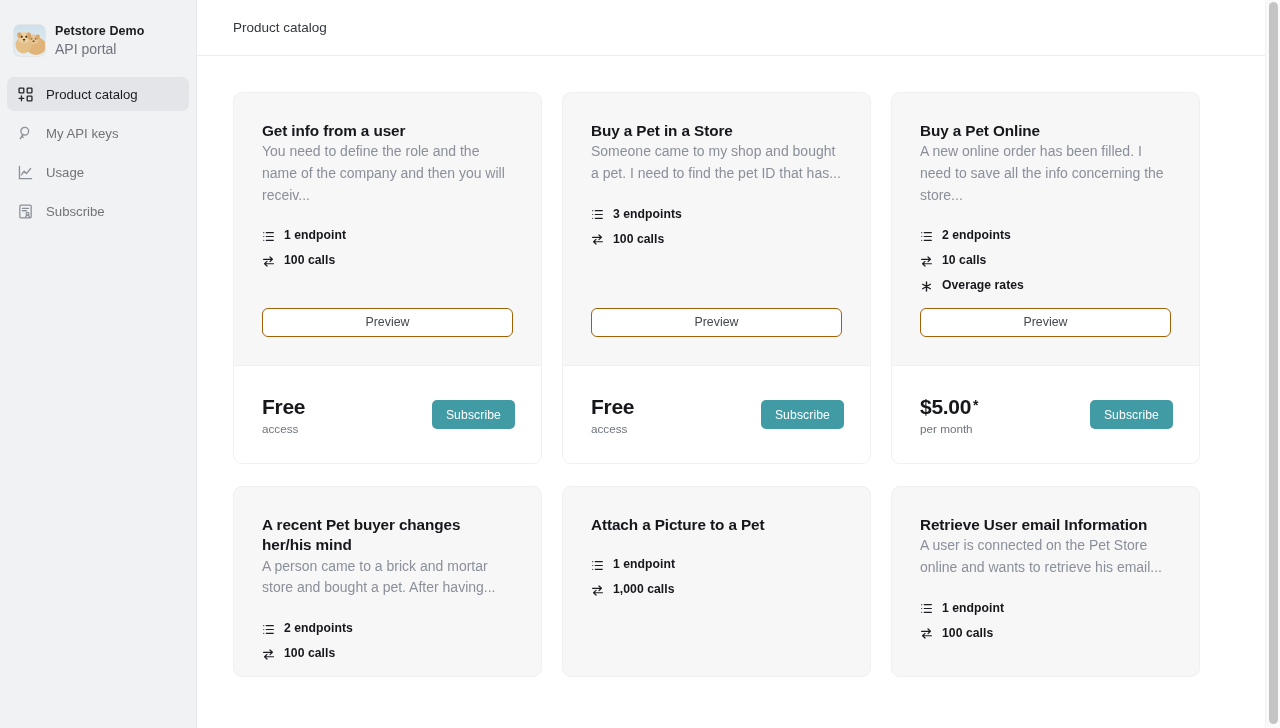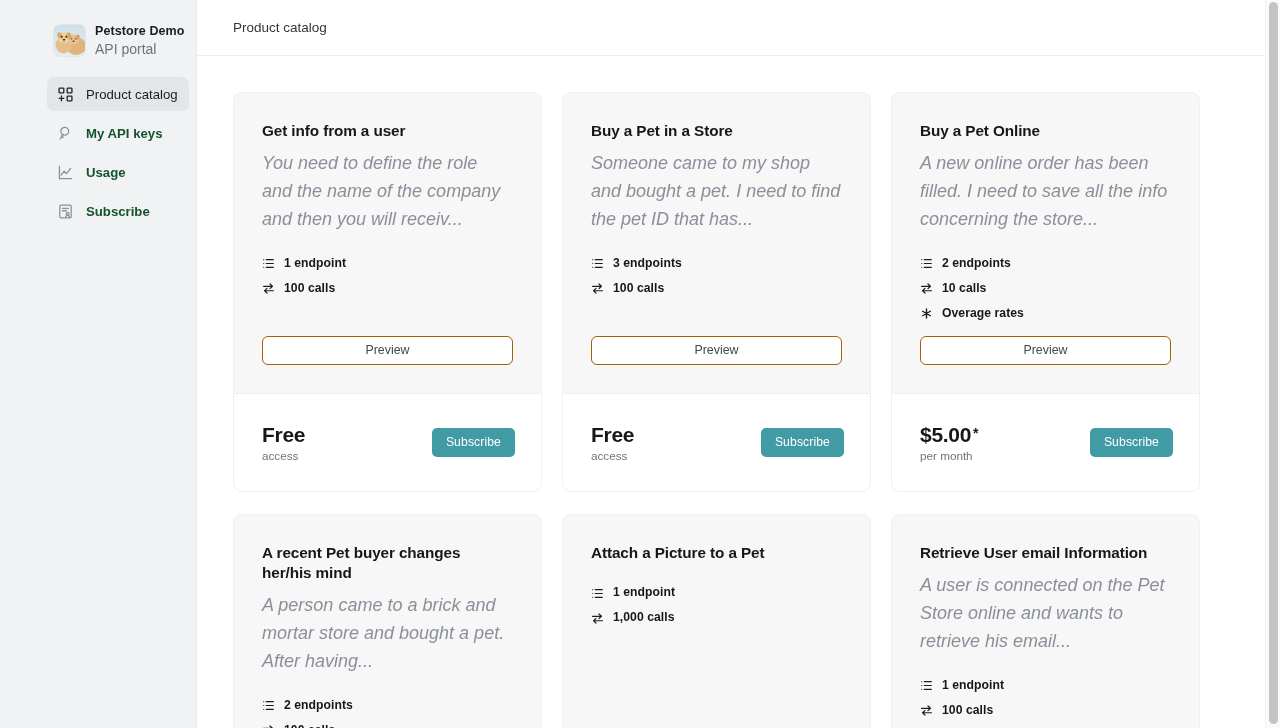--- a/index.html
+++ b/index.html
@@ -17,21 +17,20 @@
 
   
   .sidebar {
     width: 197px;
     min-width: 197px;
     height: 728px;
     background: #f1f2f4;
     border-right: 1px solid #e6e7ea;
     padding-top: 0;
     position: relative;
-    padding-left: 40px;
   }
   .brand {
     display: flex;
     align-items: center;
     gap: 10px;
     padding: 19px 0 0 14px;
     height: 62px;
   }
   .brand-avatar {
     width: 31px; height: 31px;
@@ -64,22 +63,22 @@
     gap: 12px;
     height: 34px;
     padding: 0 10px;
     border-radius: 7px;
     cursor: pointer;
     margin-bottom: 5px;
     user-select: none;
   }
   .nav-item .nav-label {
     font-size: 13.2px;
-    color: #14532d;
-    font-weight: 700;
+    color: #737373;
+    font-weight: 400;
     white-space: nowrap;
   }
   .nav-item .nav-icon { width: 17px; height: 17px; flex: 0 0 17px; display: block; color: #8b9099; }
   .nav-item.active { background: #e3e5e9; }
   .nav-item.active .nav-label { color: #1b1d21; font-weight: 400; }
   .nav-item.active .nav-icon { color: #22252a; }
 
   
   .main {
     flex: 1;
@@ -134,26 +133,24 @@
     flex: 1;
   }
   .card-title {
     font-size: 15.3px;
     font-weight: 700;
     color: #15171b;
     line-height: 1.32;
     letter-spacing: -0.1px;
   }
   .card-desc {
-    font-size: 18px;
+    font-size: 14px;
     color: #8a8f99;
     line-height: 1.55;
-    margin-top: 9px;
     max-width: 250px;
-    font-style: italic;
   }
   .card-meta { margin-top: 22px; display: flex; flex-direction: column; gap: 11px; }
   .meta-row { display: flex; align-items: center; gap: 9px; }
   .meta-icon { width: 13px; height: 13px; flex: 0 0 13px; color: #1b1d21; display: block; }
   .meta-label {
     font-size: 12.2px;
     font-weight: 700;
     color: #15171b;
     letter-spacing: 0.05px;
   }

